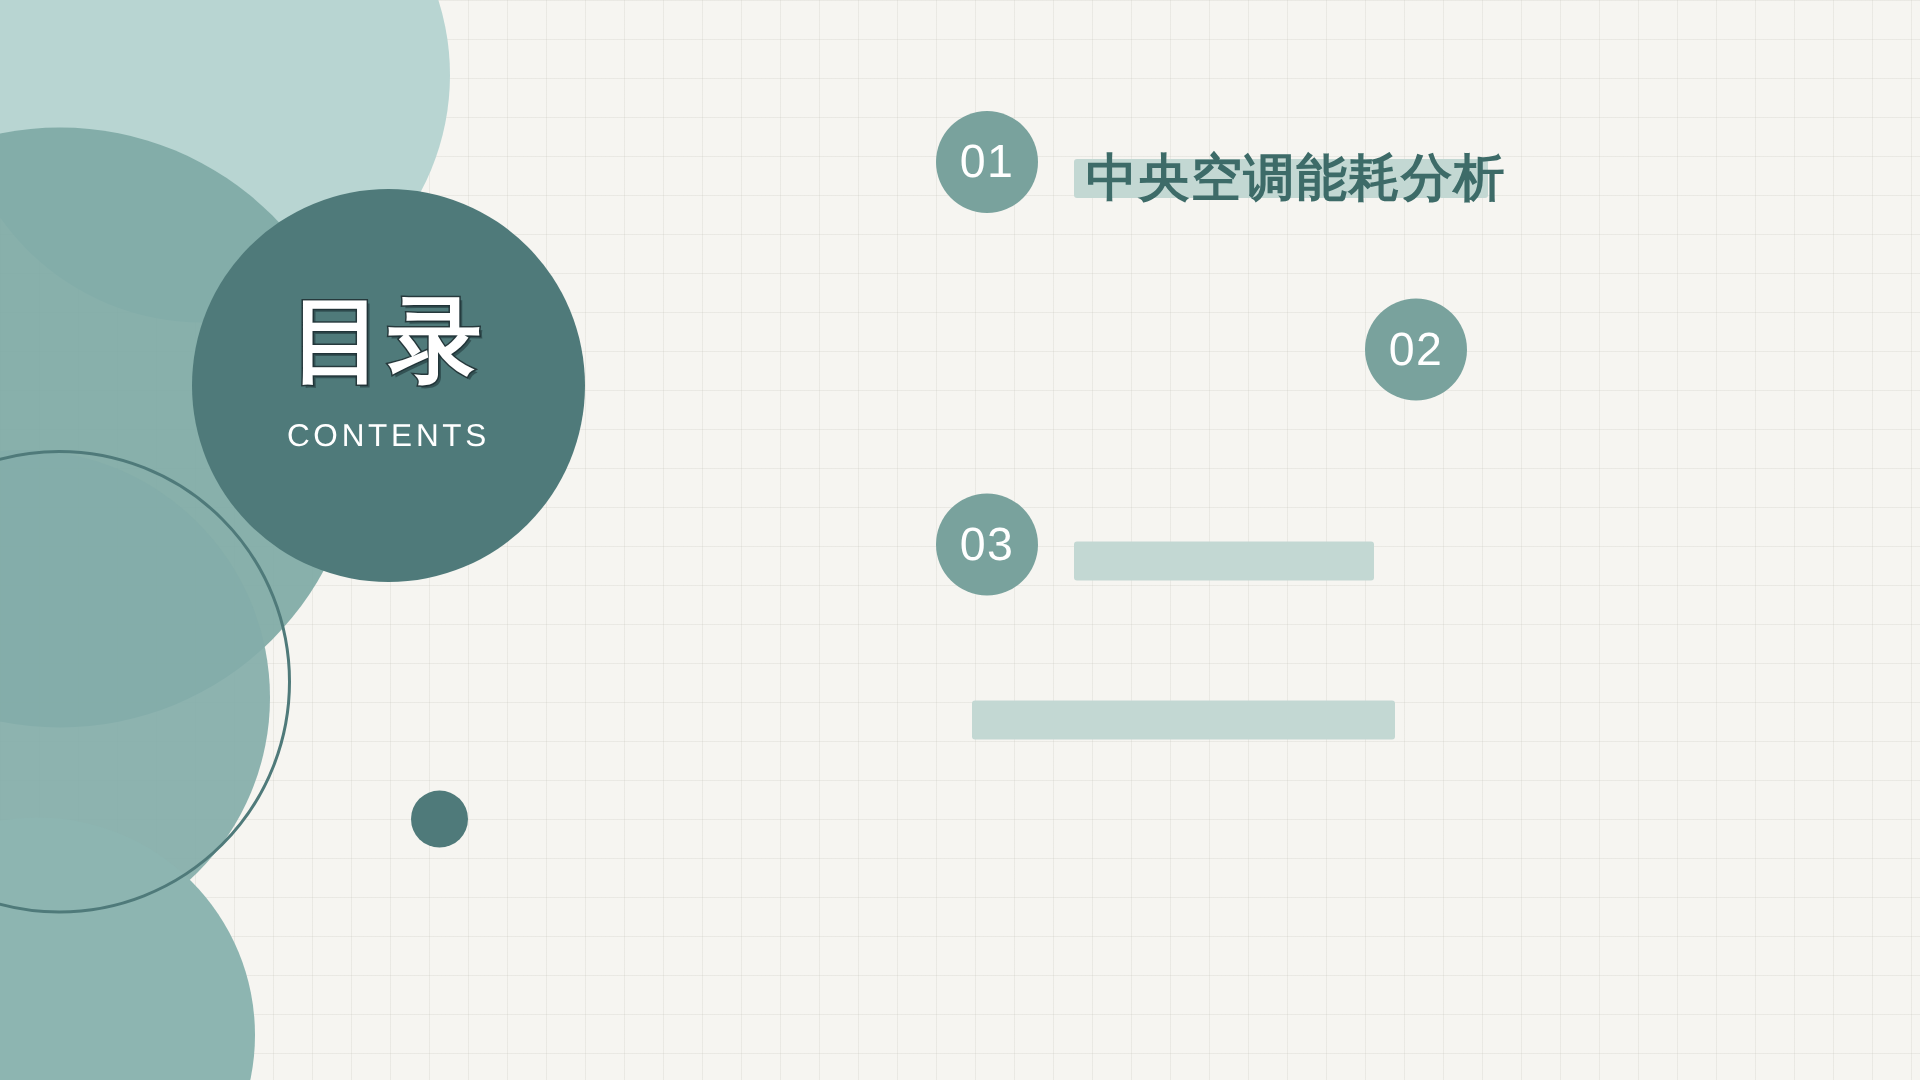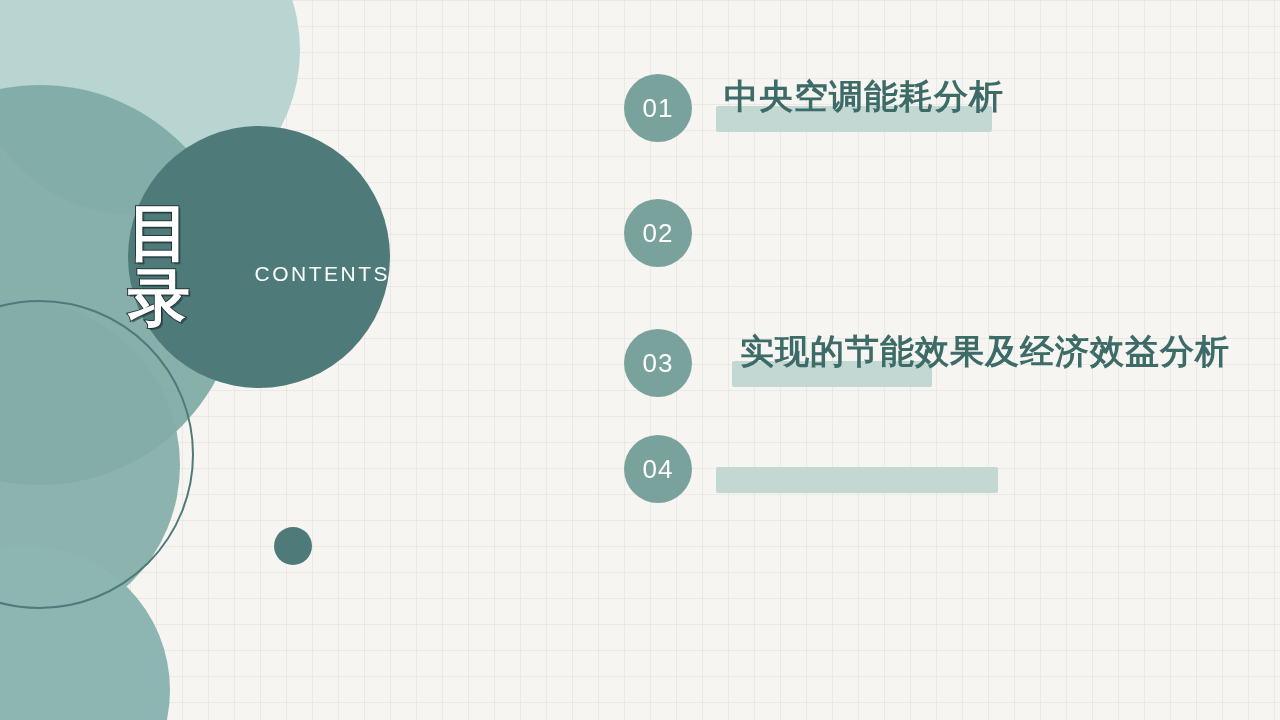--- a/index.html
+++ b/index.html
@@ -77,25 +77,25 @@
   .c-dot {
     left: 274px; top: 527px;
     width: 38px; height: 38px;
     background: #4f7a7a;
   }
 
   
   .title-block {
     position: absolute;
     left: 128px;
-    top: 134px;
+    top: 118px;
     width: 262px;
     height: 262px;
     display: flex;
-    flex-direction: row;
+    flex-direction: column;
     align-items: center;
     justify-content: center;
   }
   .title-cn {
     font-size: 62px;
     font-weight: bold;
     color: #ffffff;
     letter-spacing: 3px;
     line-height: 1.05;
     -webkit-text-stroke: 2px #26393c;
@@ -122,31 +122,31 @@
     align-items: center;
     height: 68px;
   }
   .badge {
     flex: 0 0 auto;
     width: 68px;
     height: 68px;
     border-radius: 50%;
     background: #79a29d;
     color: #ffffff;
-    font-size: 26px;
+    font-size: 31px;
     letter-spacing: 1px;
     display: flex;
     align-items: center;
     justify-content: center;
   }
   .label-wrap {
     position: relative;
     margin-left: 32px;
     display: inline-flex;
-    align-items: flex-start;
+    align-items: flex-end;
     height: 68px;
   }
   .hl {
     position: absolute;
     left: -8px;
     top: 50%;
     height: 26px;
     margin-top: -2px;
     background: #c3d8d3;
     border-radius: 2px;
@@ -183,32 +183,30 @@
   </div>
 
   <div class="list" id="contents-list">
       <div class="item" style="margin-top: 0px;">
         <div class="badge">01</div>
         <div class="label-wrap">
           <span class="hl" style="width: 276px;"></span>
           <span class="label">中央空调能耗分析</span>
         </div>
       </div>
-      <div class="item" style="margin-top: 57px;">
+      <div class="item" style="margin-top: 57px; flex-direction: column;">
         <div class="badge">02</div>
       </div>
-      <div class="item" style="margin-top: 62px; gap: 16px;">
+      <div class="item" style="margin-top: 62px;">
         <div class="badge">03</div>
         <div class="label-wrap">
           <span class="hl" style="width: 200px;"></span>
-          <span class="label">实现的节能效果及经济效益分析</span>
         </div>
       </div>
       <div class="item" style="margin-top: 38px;">
-        <div class="badge">04</div>
         <div class="label-wrap">
           <span class="hl" style="width: 282px;"></span>
         </div>
       </div>
       <div class="item" style="margin-top: 26px;">
       </div>
     </div>
 
 </div>
 

